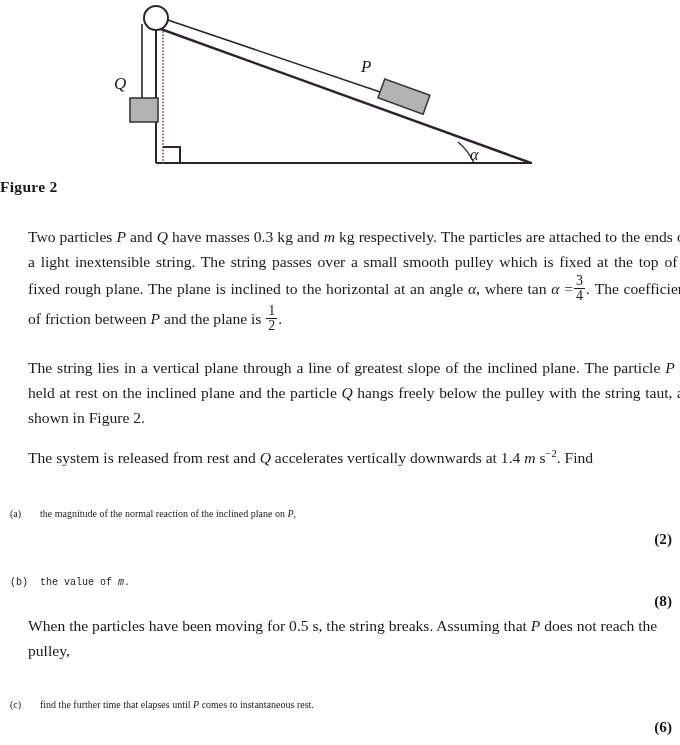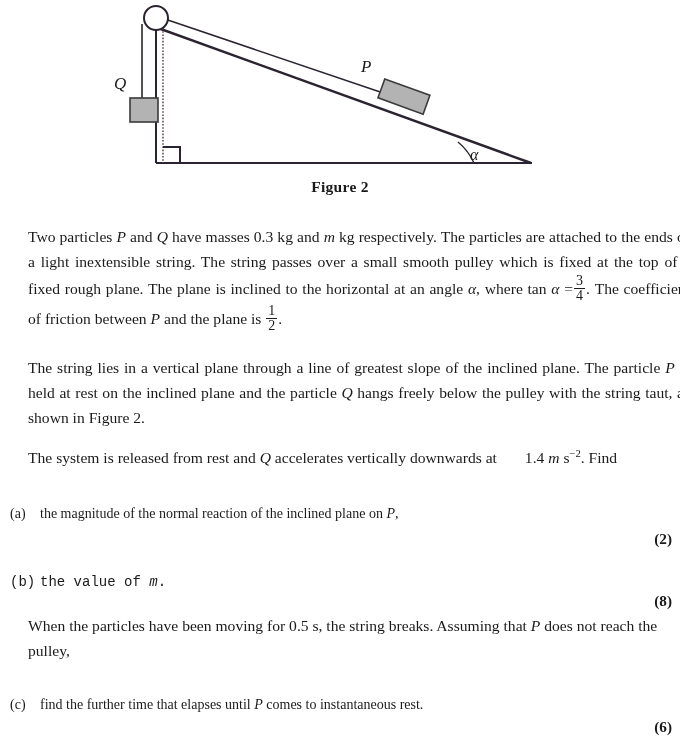--- a/index.html
+++ b/index.html
@@ -42,21 +42,21 @@
     left: 470px;
     top: 146px;
     font-size: 16px;
   }
 
   #figure-caption {
     position: absolute;
     left: 0;
     top: 178px;
     width: 680px;
-    text-align: center;
+    text-align: left;
     font-weight: bold;
     font-size: 15.5px;
     letter-spacing: 0.3px;
   }
 
   
   .para {
     position: absolute;
     left: 28px;
     width: 662px;
@@ -69,21 +69,21 @@
 
   #para-1 { top: 224px; }
   #para-2 { top: 355px; }
   #para-3 { top: 441px; }
   #para-4 { top: 613px; }
 
   .item {
     position: absolute;
     left: 10px;
     width: 662px;
-    font-size: 14px;
+    font-size: 10px;
     line-height: 25px;
   }
   #item-a { top: 501px; }
   #item-b { top: 570px; font-family: Liberation Mono, monospace; }
   #item-c { top: 692px; }
 
   .item-tag {
     display: inline-block;
     width: 30px;
   }
@@ -109,21 +109,21 @@
   }
   .frac .num {
     display: block;
     padding: 0 2px;
   }
   .frac .den {
     display: block;
     border-top: 1px solid #1a1a1a;
     padding: 0 2px;
   }
-  .nb { white-space: nowrap; margin-left: 24px; }
+  .nb { white-space: nowrap; }
   sup { font-size: 0.68em; }
 </style>
 </head>
 <body>
 
 <div id="figure-area">
   <svg id="figure-svg" width="680" height="172" viewBox="0 0 680 172">
 
     <line x1="156" y1="163" x2="532" y2="163" stroke="#2b2430" stroke-width="2"></line>
 

